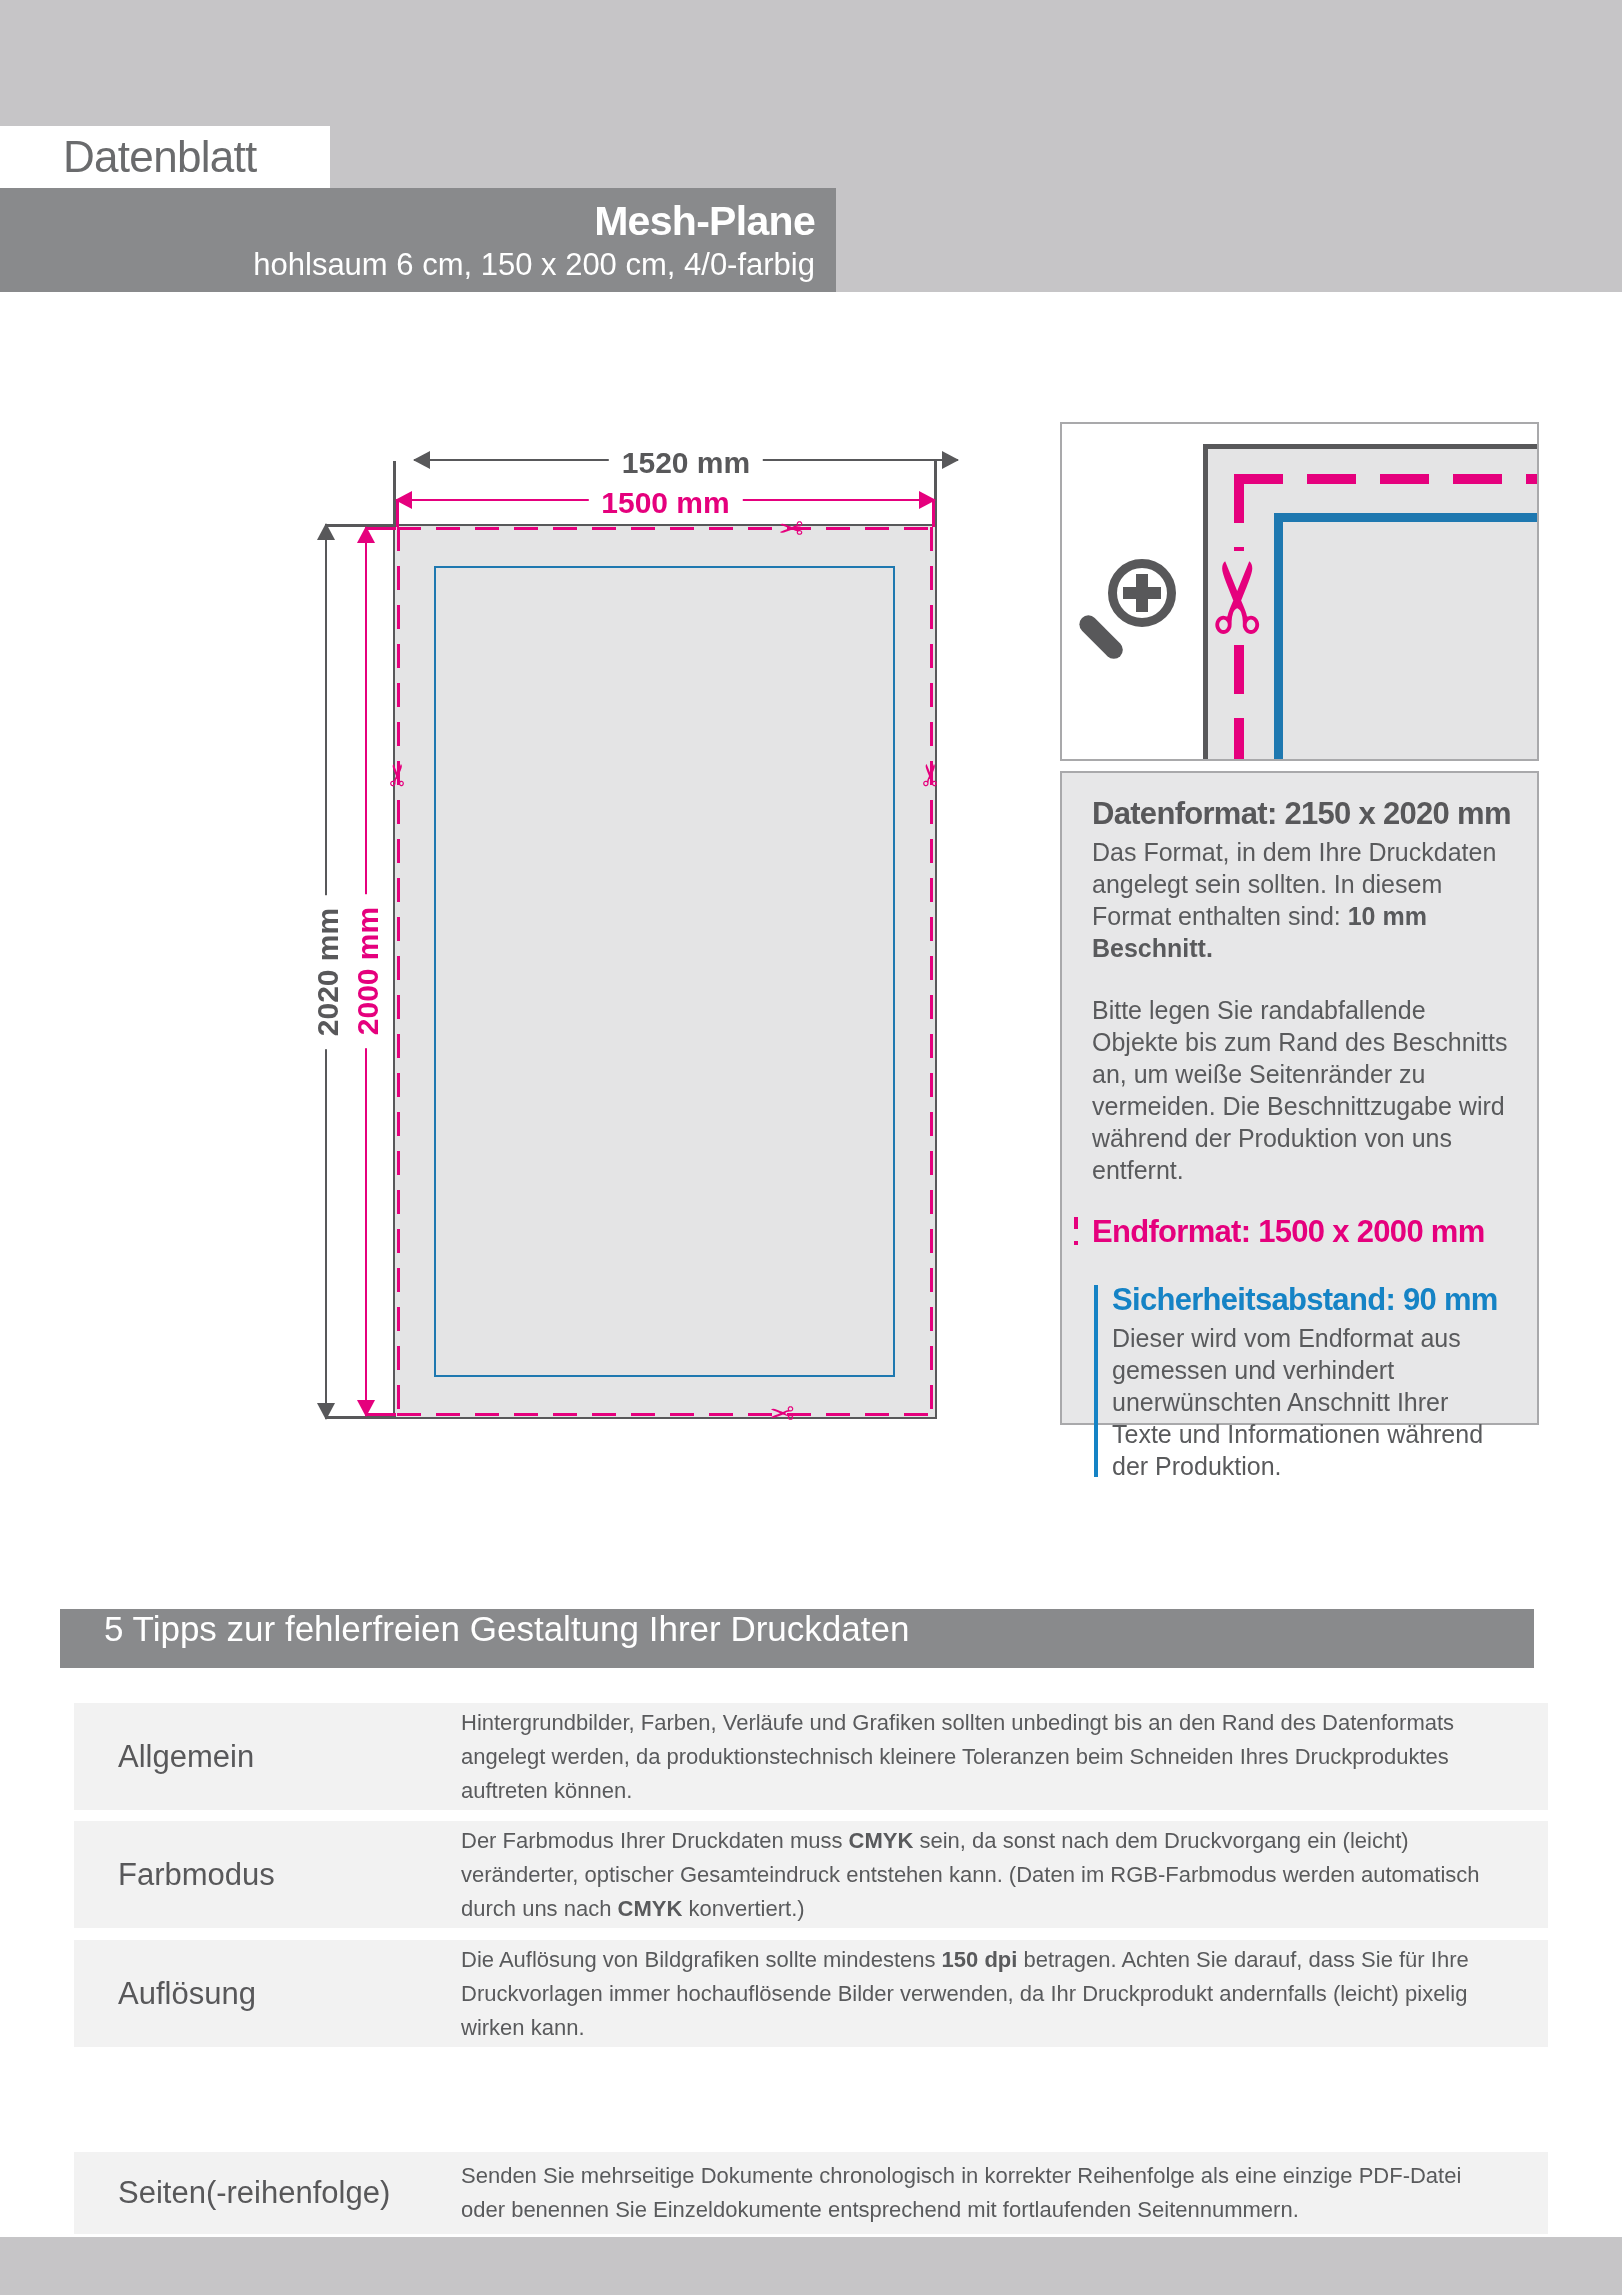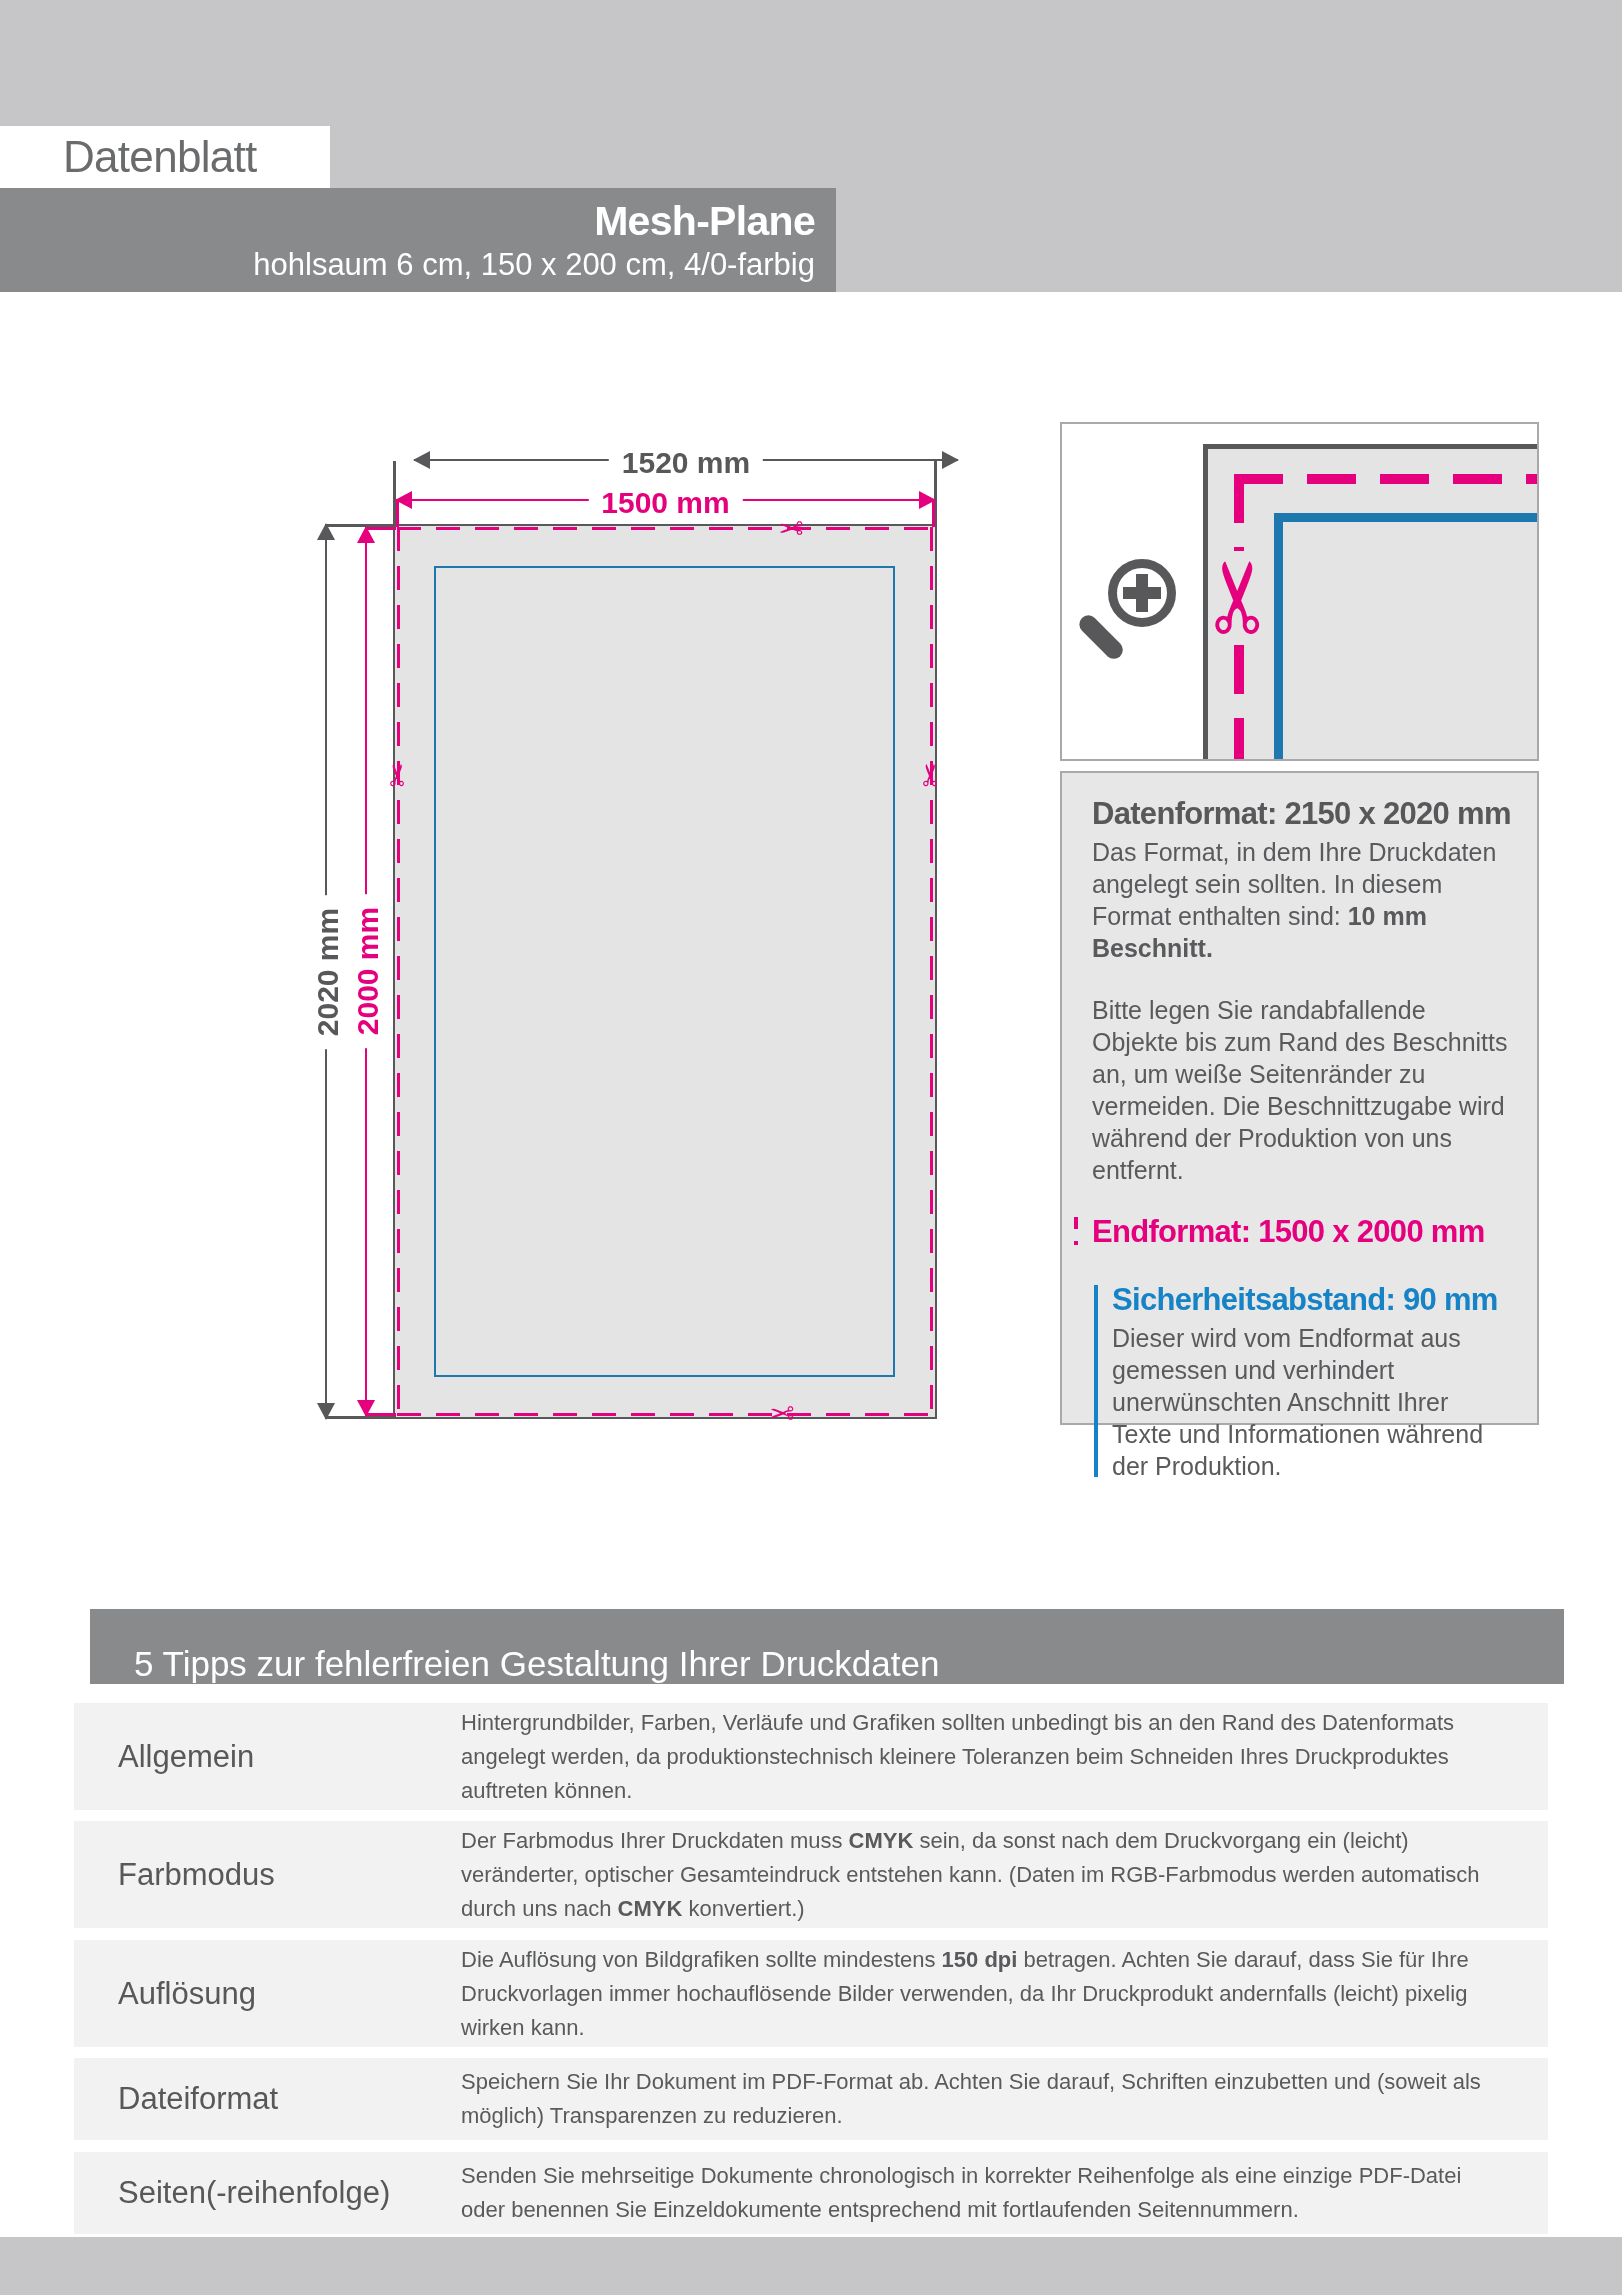--- a/index.html
+++ b/index.html
@@ -73,22 +73,22 @@
   .sec{position:relative;}
   .sec.endformat{margin-top:27.5px;}
   .sec.endformat h3{color:#e5007d;}
   .sec.safety{margin-top:31px;margin-left:20px;}
   .sec.safety h3{color:#1583c5;}
   .bleed-note{margin-top:30px !important;}
   .marker{position:absolute;left:-17.7px;top:3.9px;bottom:5.2px;width:3.3px;}
   .marker.dashed{background:repeating-linear-gradient(180deg,#e5007d 0 11.8px,transparent 11.8px 23.6px);}
   .marker.solid{background:#1583c5;}
   
-  .tips-banner{position:absolute;left:90px;top:1609px;width:1474px;height:75px;background:#898a8c;
-        display:flex;align-items:flex-end;}
+  .tips-banner{position:absolute;left:60px;top:1609px;width:1474px;height:59px;background:#898a8c;
+        display:flex;align-items:flex-start;}
   .tips-banner span{padding-left:44px;font-size:35px;color:#ffffff;}
   .tip-row{position:absolute;left:74px;width:1474px;background:#f2f2f2;display:flex;align-items:center;box-sizing:border-box;}
   .tip-label{width:387px;padding-left:44px;box-sizing:border-box;font-size:31px;font-weight:300;color:#58585a;flex:none;}
   .tip-body{flex:1;padding-right:39px;font-size:22px;line-height:34px;color:#595a5c;}
   .r1{top:1703px;height:107px;} .r2{top:1821px;height:107px;} .r3{top:1940px;height:107px;}
   .r4{top:2058px;height:82px;} .r5{top:2152px;height:82px;}
   
   .footer-band{position:absolute;left:0;top:2237px;width:1623px;height:59px;background:#c6c5c7;}
 </style>
 </head>
@@ -192,24 +192,20 @@
     <div class="tip-body"><span>Hintergrundbilder, Farben, Verläufe und Grafiken sollten unbedingt bis an den Rand des Datenformats angelegt werden, da produktionstechnisch kleinere Toleranzen beim Schneiden Ihres Druckproduktes auftreten können.</span></div>
   </div>
   <div class="tip-row r2">
     <div class="tip-label">Farbmodus</div>
     <div class="tip-body"><span>Der Farbmodus Ihrer Druckdaten muss </span><b>CMYK</b><span> sein, da sonst nach dem Druckvorgang ein (leicht) veränderter, optischer Gesamteindruck entstehen kann. (Daten im RGB-Farbmodus werden automatisch durch uns nach </span><b>CMYK</b><span> konvertiert.)</span></div>
   </div>
   <div class="tip-row r3">
     <div class="tip-label">Auflösung</div>
     <div class="tip-body"><span>Die Auflösung von Bildgrafiken sollte mindestens </span><b>150 dpi</b><span> betragen. Achten Sie darauf, dass Sie für Ihre Druckvorlagen immer hochauflösende Bilder verwenden, da Ihr Druckprodukt andernfalls (leicht) pixelig wirken kann.</span></div>
   </div>
-  <div class="tip-row r4">
-    <div class="tip-label">Dateiformat</div>
-    <div class="tip-body"><span>Speichern Sie Ihr Dokument im PDF-Format ab. Achten Sie darauf, Schriften einzubetten und (soweit als möglich) Transparenzen zu reduzieren.</span></div>
-  </div>
   <div class="tip-row r5">
     <div class="tip-label">Seiten(-reihenfolge)</div>
     <div class="tip-body"><span>Senden Sie mehrseitige Dokumente chronologisch in korrekter Reihenfolge als eine einzige PDF-Datei oder benennen Sie Einzeldokumente entsprechend mit fortlaufenden Seitennummern.</span></div>
   </div>
 
   <div class="footer-band"></div>
 
 </div>
 
 

